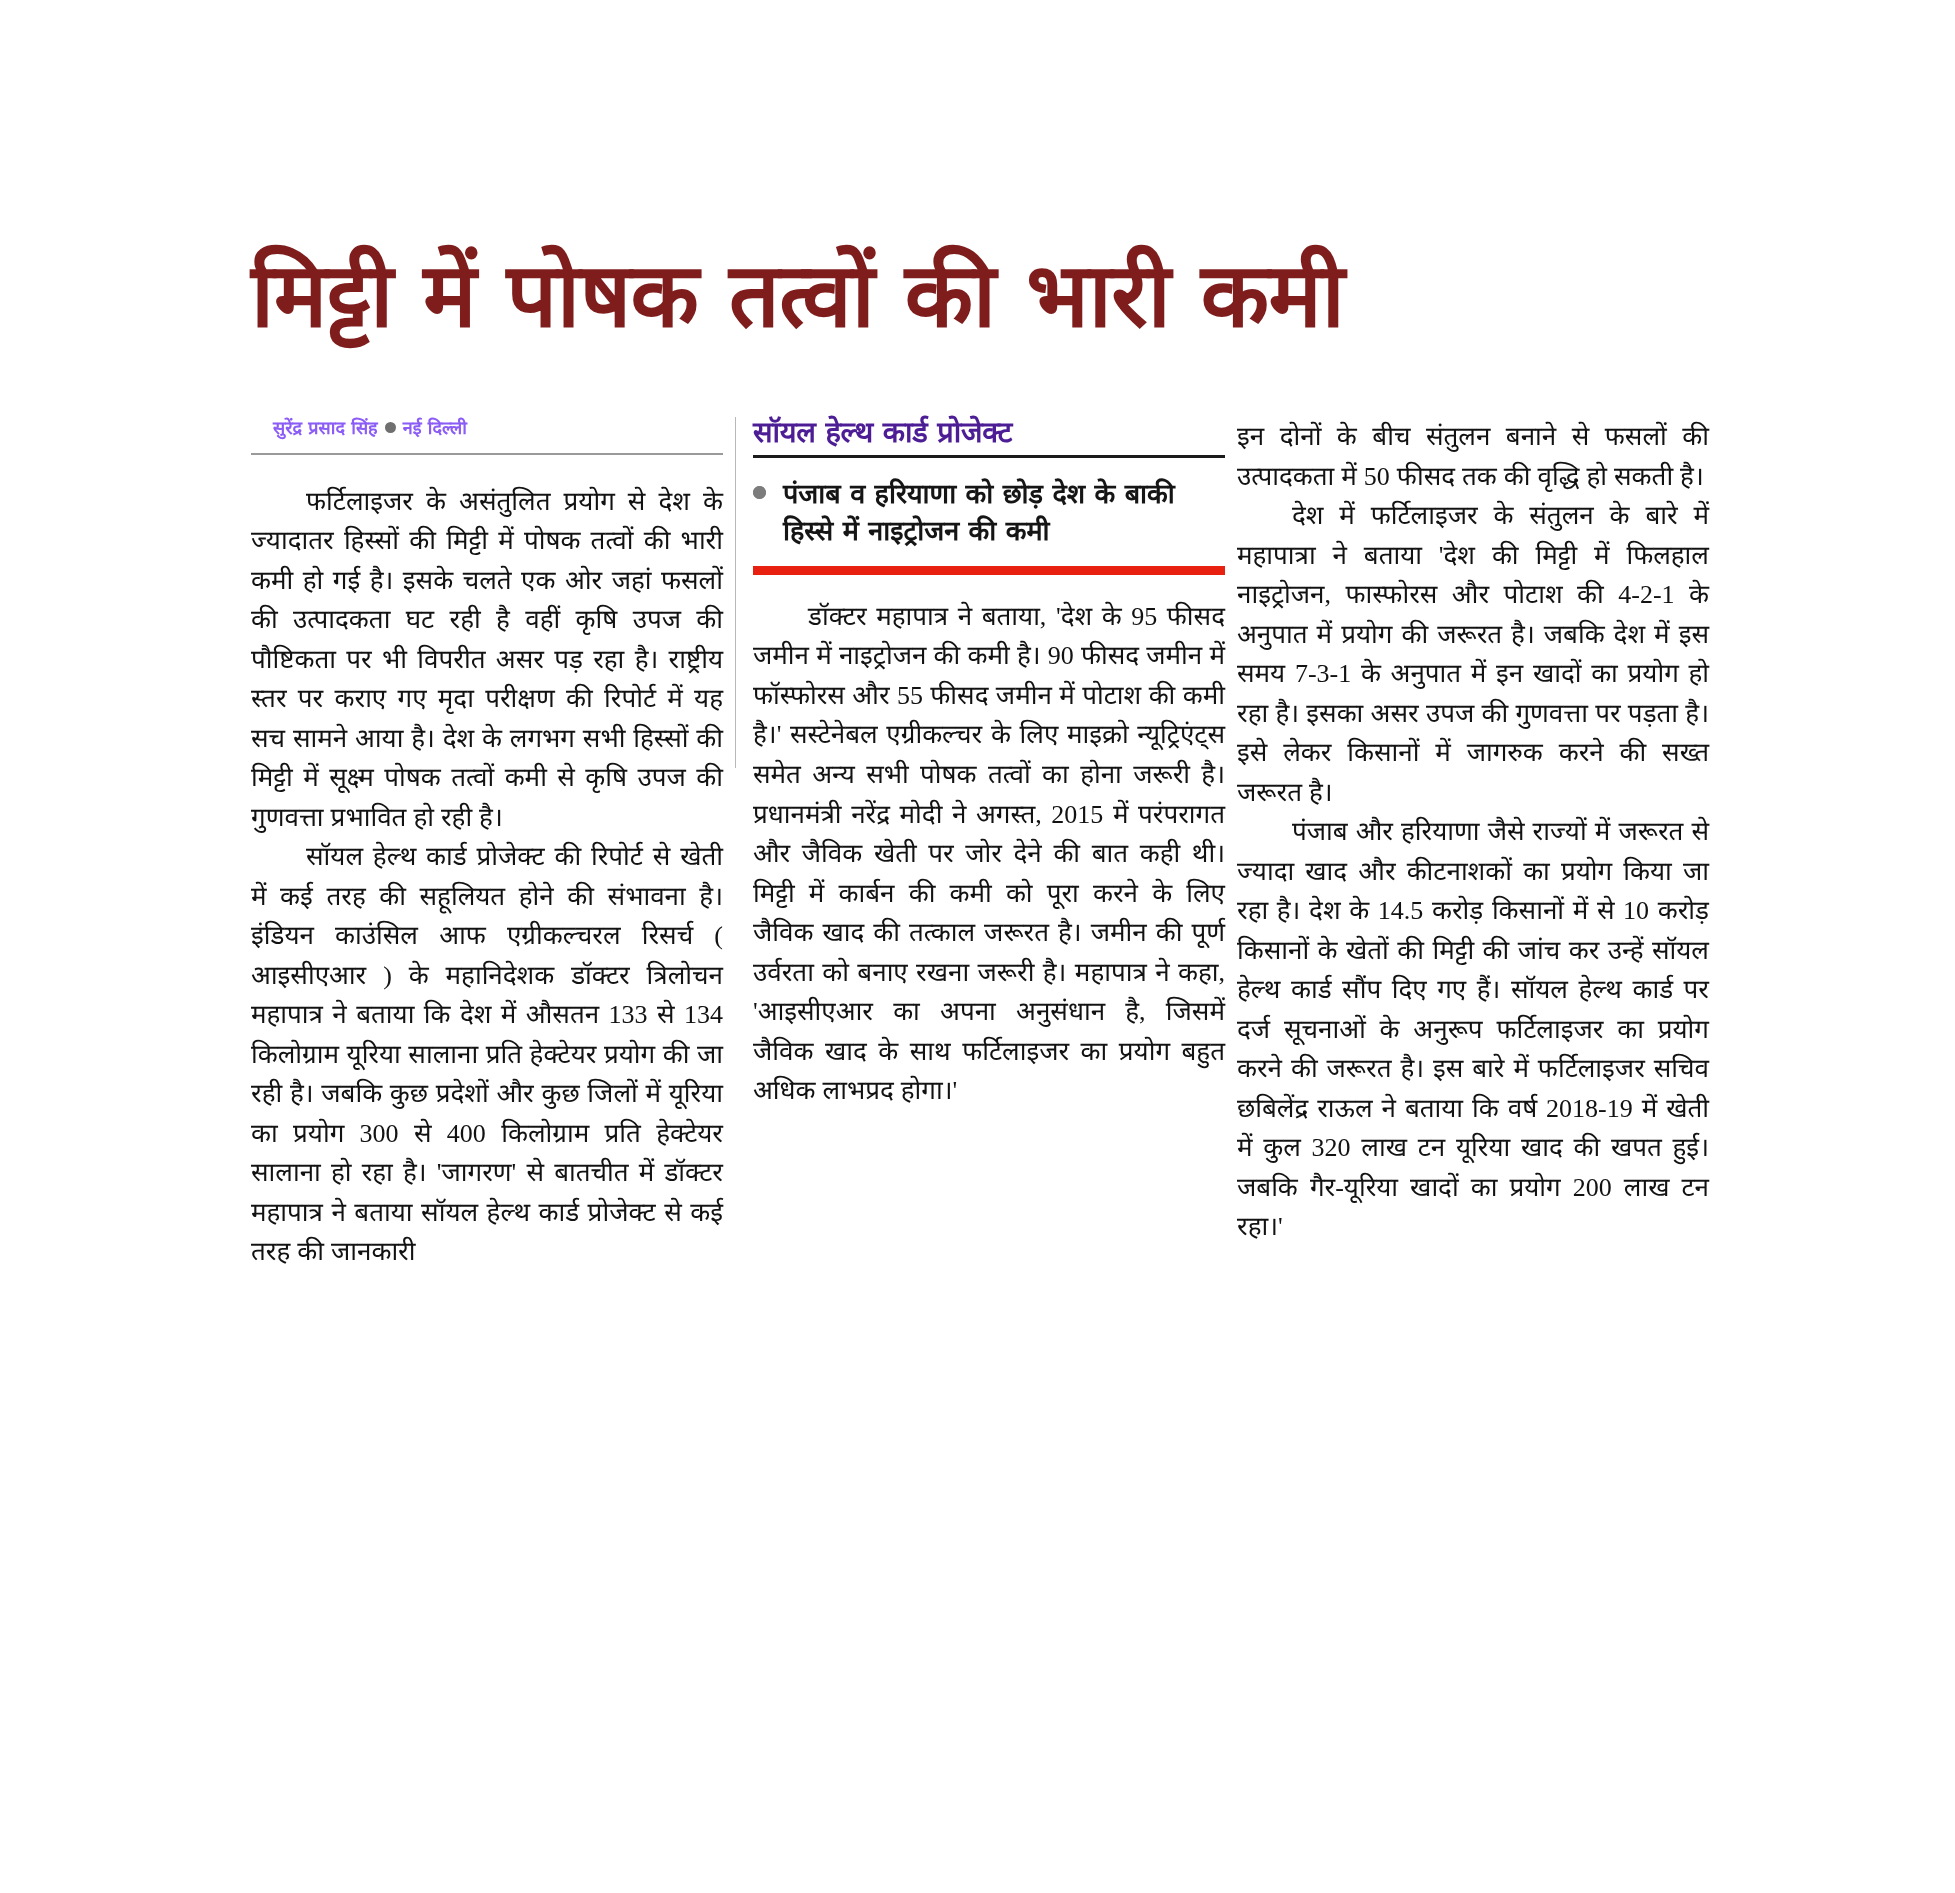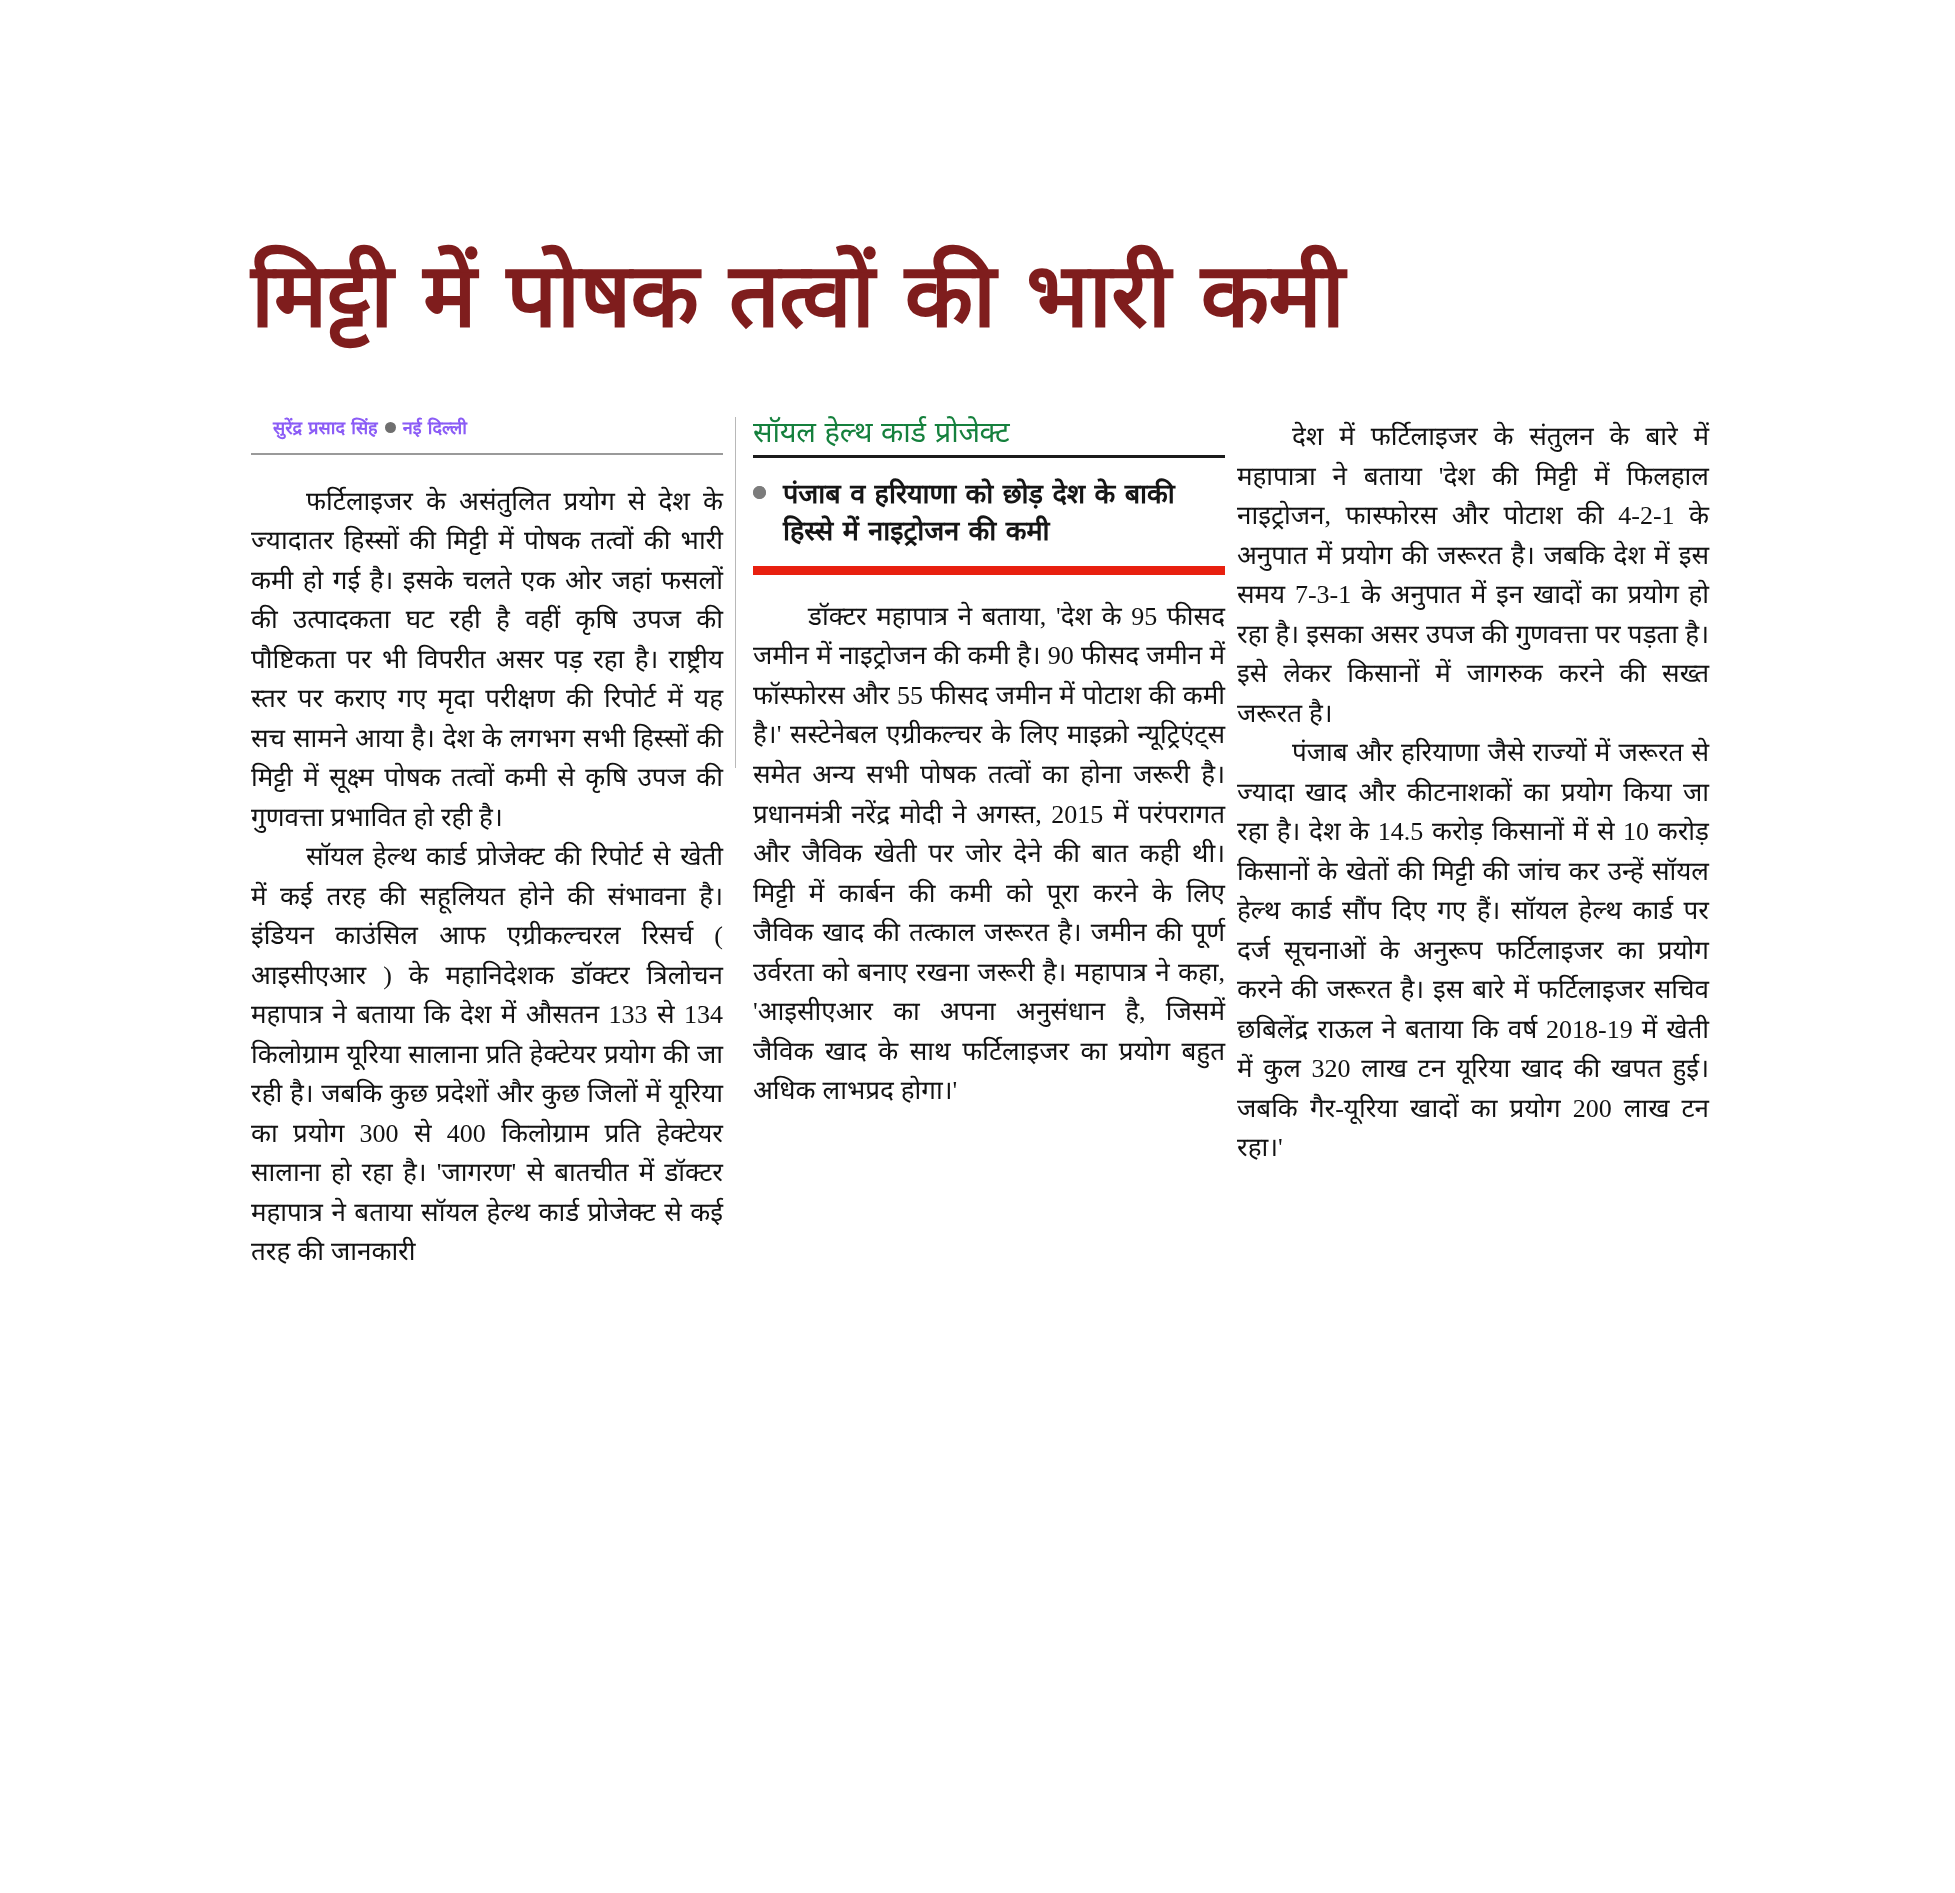--- a/index.html
+++ b/index.html
@@ -113,24 +113,24 @@
 
   .col-1 .body-text { margin-top: 27px; }
 
   
   .hl-box {
     position: relative;
     width: 472px;
   }
   .hl-kicker {
     font-family: "DejaVu Sans", sans-serif;
-    font-weight: 400;
+    font-weight: 700;
     font-size: 29px;
     line-height: 1.05;
-    color: #15803d;
+    color: #4c1d95;
     white-space: nowrap;
     letter-spacing: -0.3px;
   }
   .hl-kicker-rule {
     margin-top: 8px;
     height: 2.5px;
     background: #1b1b1b;
     width: 472px;
   }
   .hl-list {
@@ -207,20 +207,21 @@
         <div class="hl-redrule"></div>
       </div>
 
       <div class="body-text">
         <p>डॉक्टर महापात्र ने बताया, 'देश के 95 फीसद जमीन में नाइट्रोजन की कमी है। 90 फीसद जमीन में फॉस्फोरस और 55 फीसद जमीन में पोटाश की कमी है।' सस्टेनेबल एग्रीकल्चर के लिए माइक्रो न्यूट्रिएंट्स समेत अन्य सभी पोषक तत्वों का होना जरूरी है। प्रधानमंत्री नरेंद्र मोदी ने अगस्त, 2015 में परंपरागत और जैविक खेती पर जोर देने की बात कही थी। मिट्टी में कार्बन की कमी को पूरा करने के लिए जैविक खाद की तत्काल जरूरत है। जमीन की पूर्ण उर्वरता को बनाए रखना जरूरी है। महापात्र ने कहा, 'आइसीएआर का अपना अनुसंधान है, जिसमें जैविक खाद के साथ फर्टिलाइजर का प्रयोग बहुत अधिक लाभप्रद होगा।'</p>
       </div>
     </div>
 
     <div class="col col-3">
       <div class="body-text">
+        <p class="no-indent">इन दोनों के बीच संतुलन बनाने से फसलों की उत्पादकता में 50 फीसद तक की वृद्धि हो सकती है।</p>
         <p>देश में फर्टिलाइजर के संतुलन के बारे में महापात्रा ने बताया 'देश की मिट्टी में फिलहाल नाइट्रोजन, फास्फोरस और पोटाश की 4-2-1 के अनुपात में प्रयोग की जरूरत है। जबकि देश में इस समय 7-3-1 के अनुपात में इन खादों का प्रयोग हो रहा है। इसका असर उपज की गुणवत्ता पर पड़ता है। इसे लेकर किसानों में जागरुक करने की सख्त जरूरत है।</p>
         <p>पंजाब और हरियाणा जैसे राज्यों में जरूरत से ज्यादा खाद और कीटनाशकों का प्रयोग किया जा रहा है। देश के 14.5 करोड़ किसानों में से 10 करोड़ किसानों के खेतों की मिट्टी की जांच कर उन्हें सॉयल हेल्थ कार्ड सौंप दिए गए हैं। सॉयल हेल्थ कार्ड पर दर्ज सूचनाओं के अनुरूप फर्टिलाइजर का प्रयोग करने की जरूरत है। इस बारे में फर्टिलाइजर सचिव छबिलेंद्र राऊल ने बताया कि वर्ष 2018-19 में खेती में कुल 320 लाख टन यूरिया खाद की खपत हुई। जबकि गैर-यूरिया खादों का प्रयोग 200 लाख टन रहा।'</p>
       </div>
     </div>
 
   </div>
 </div>
 
 
 </body></html>

